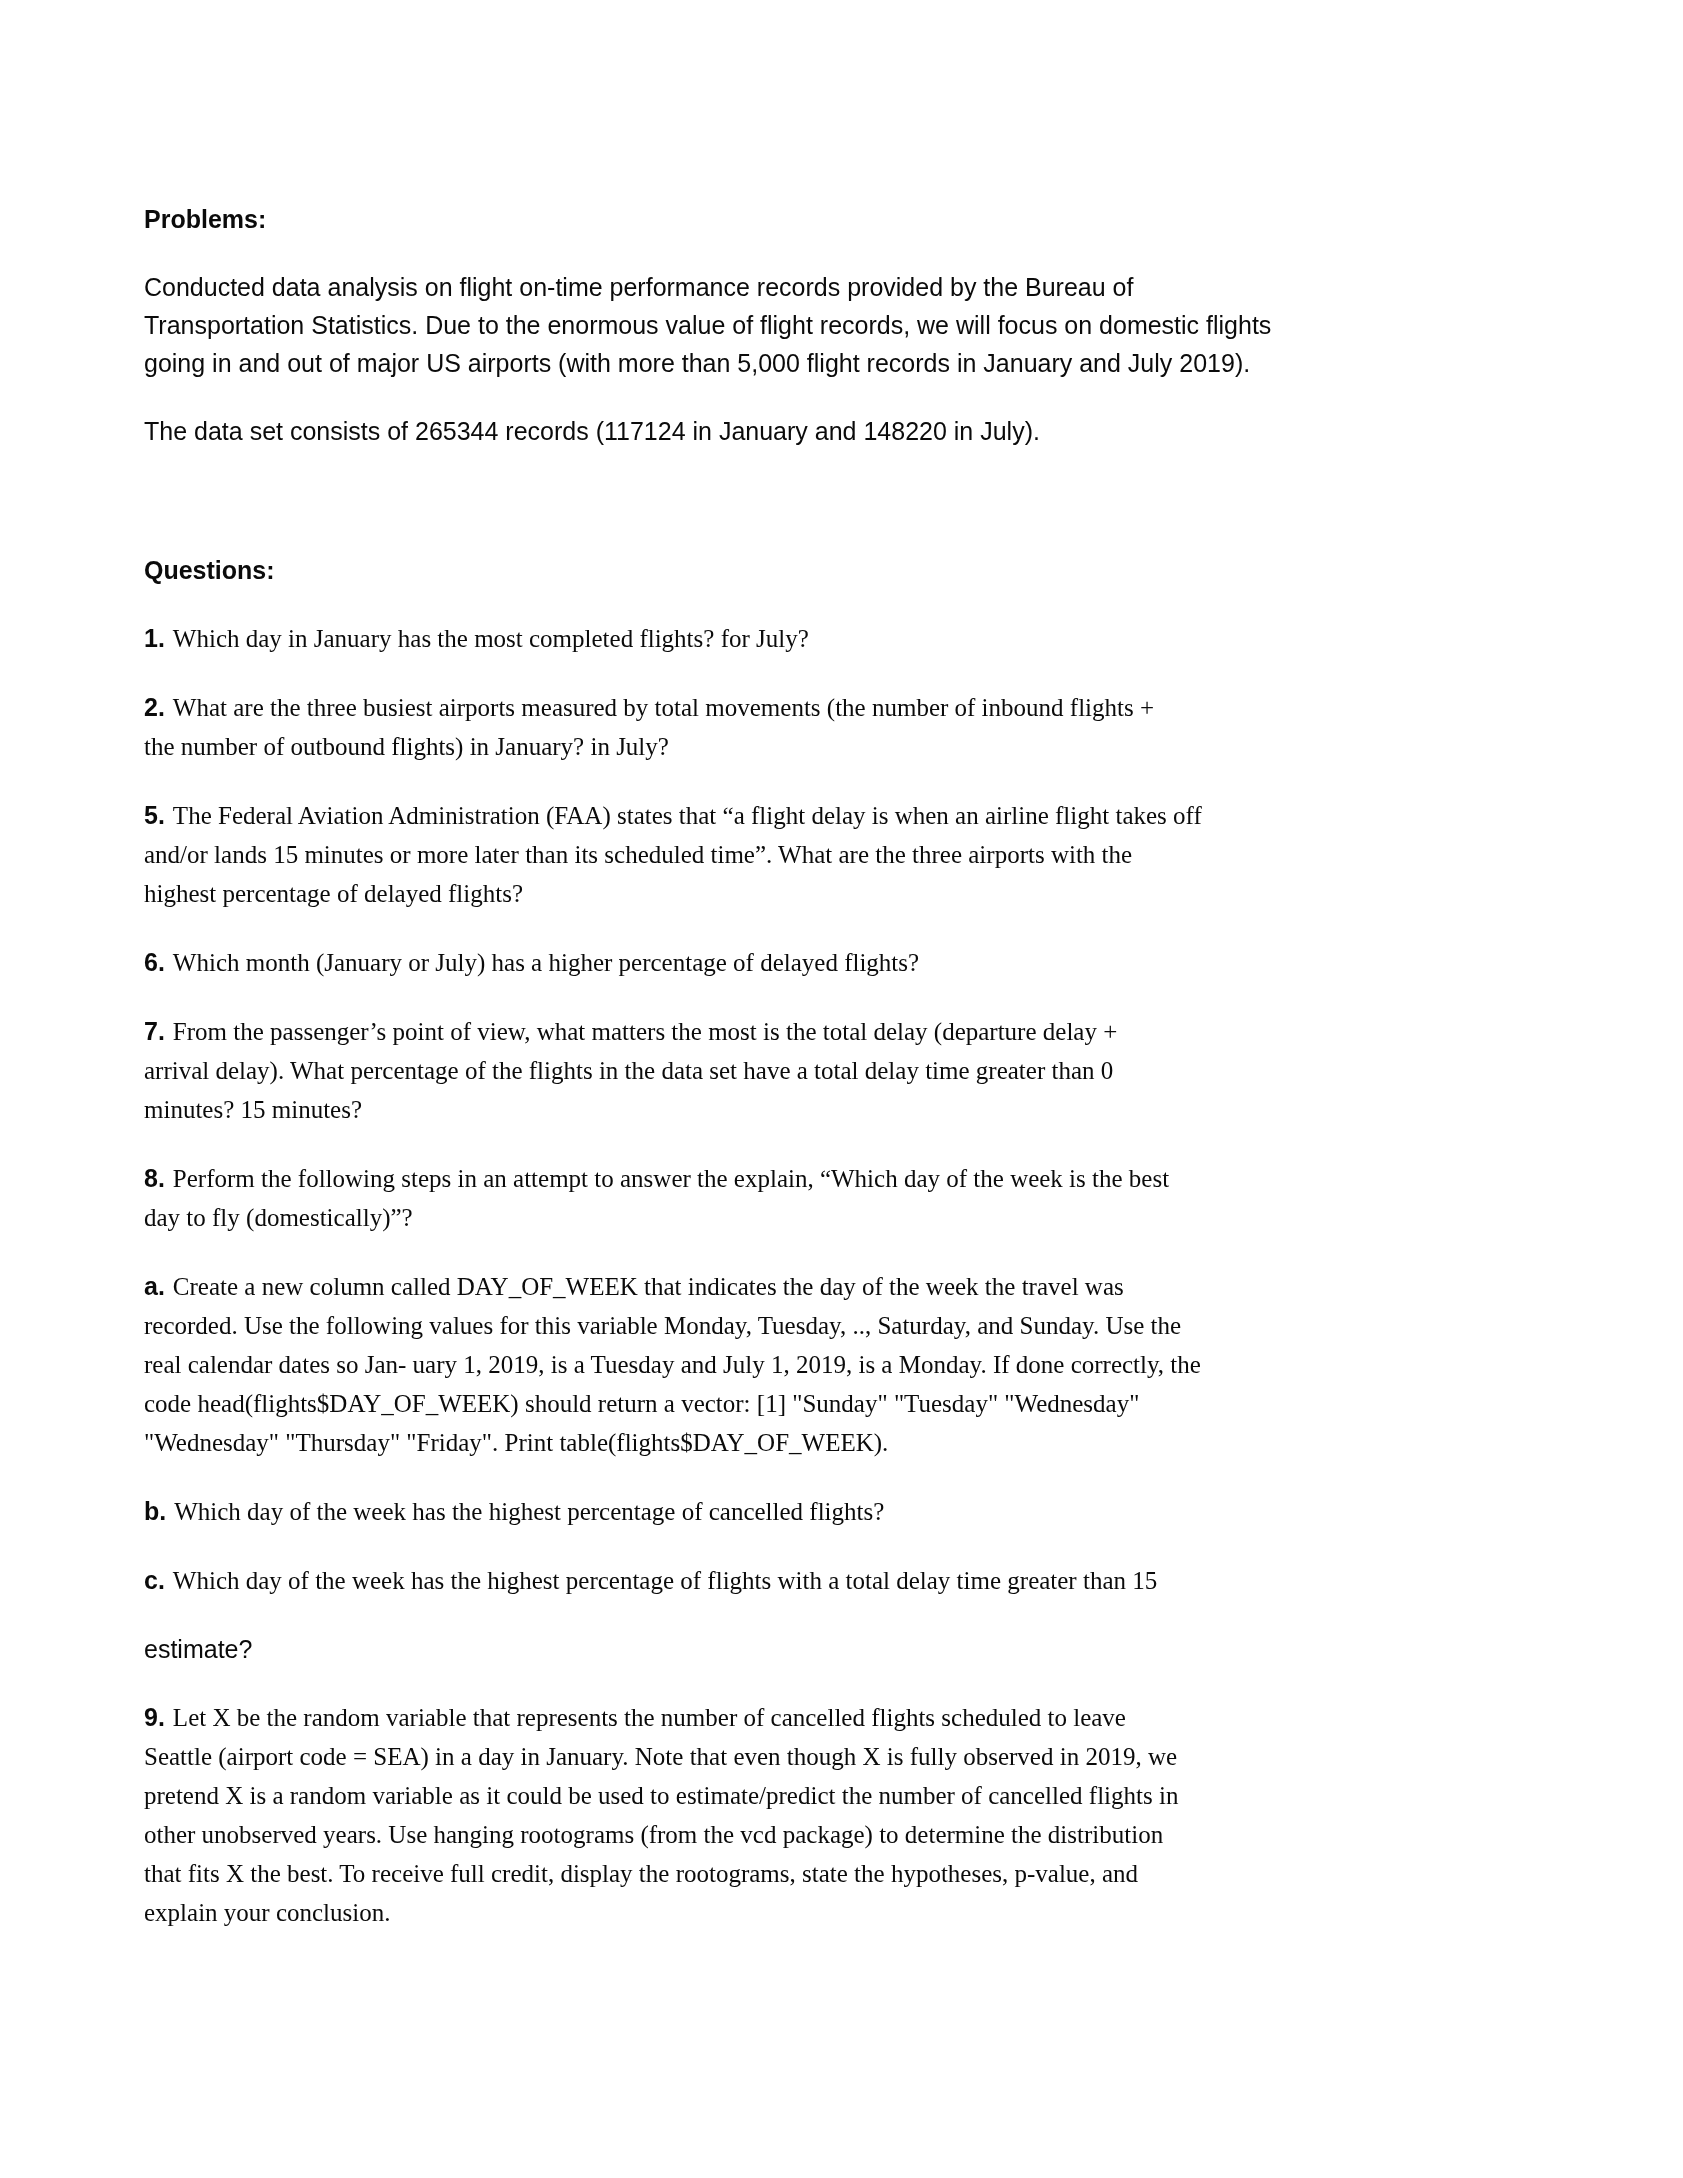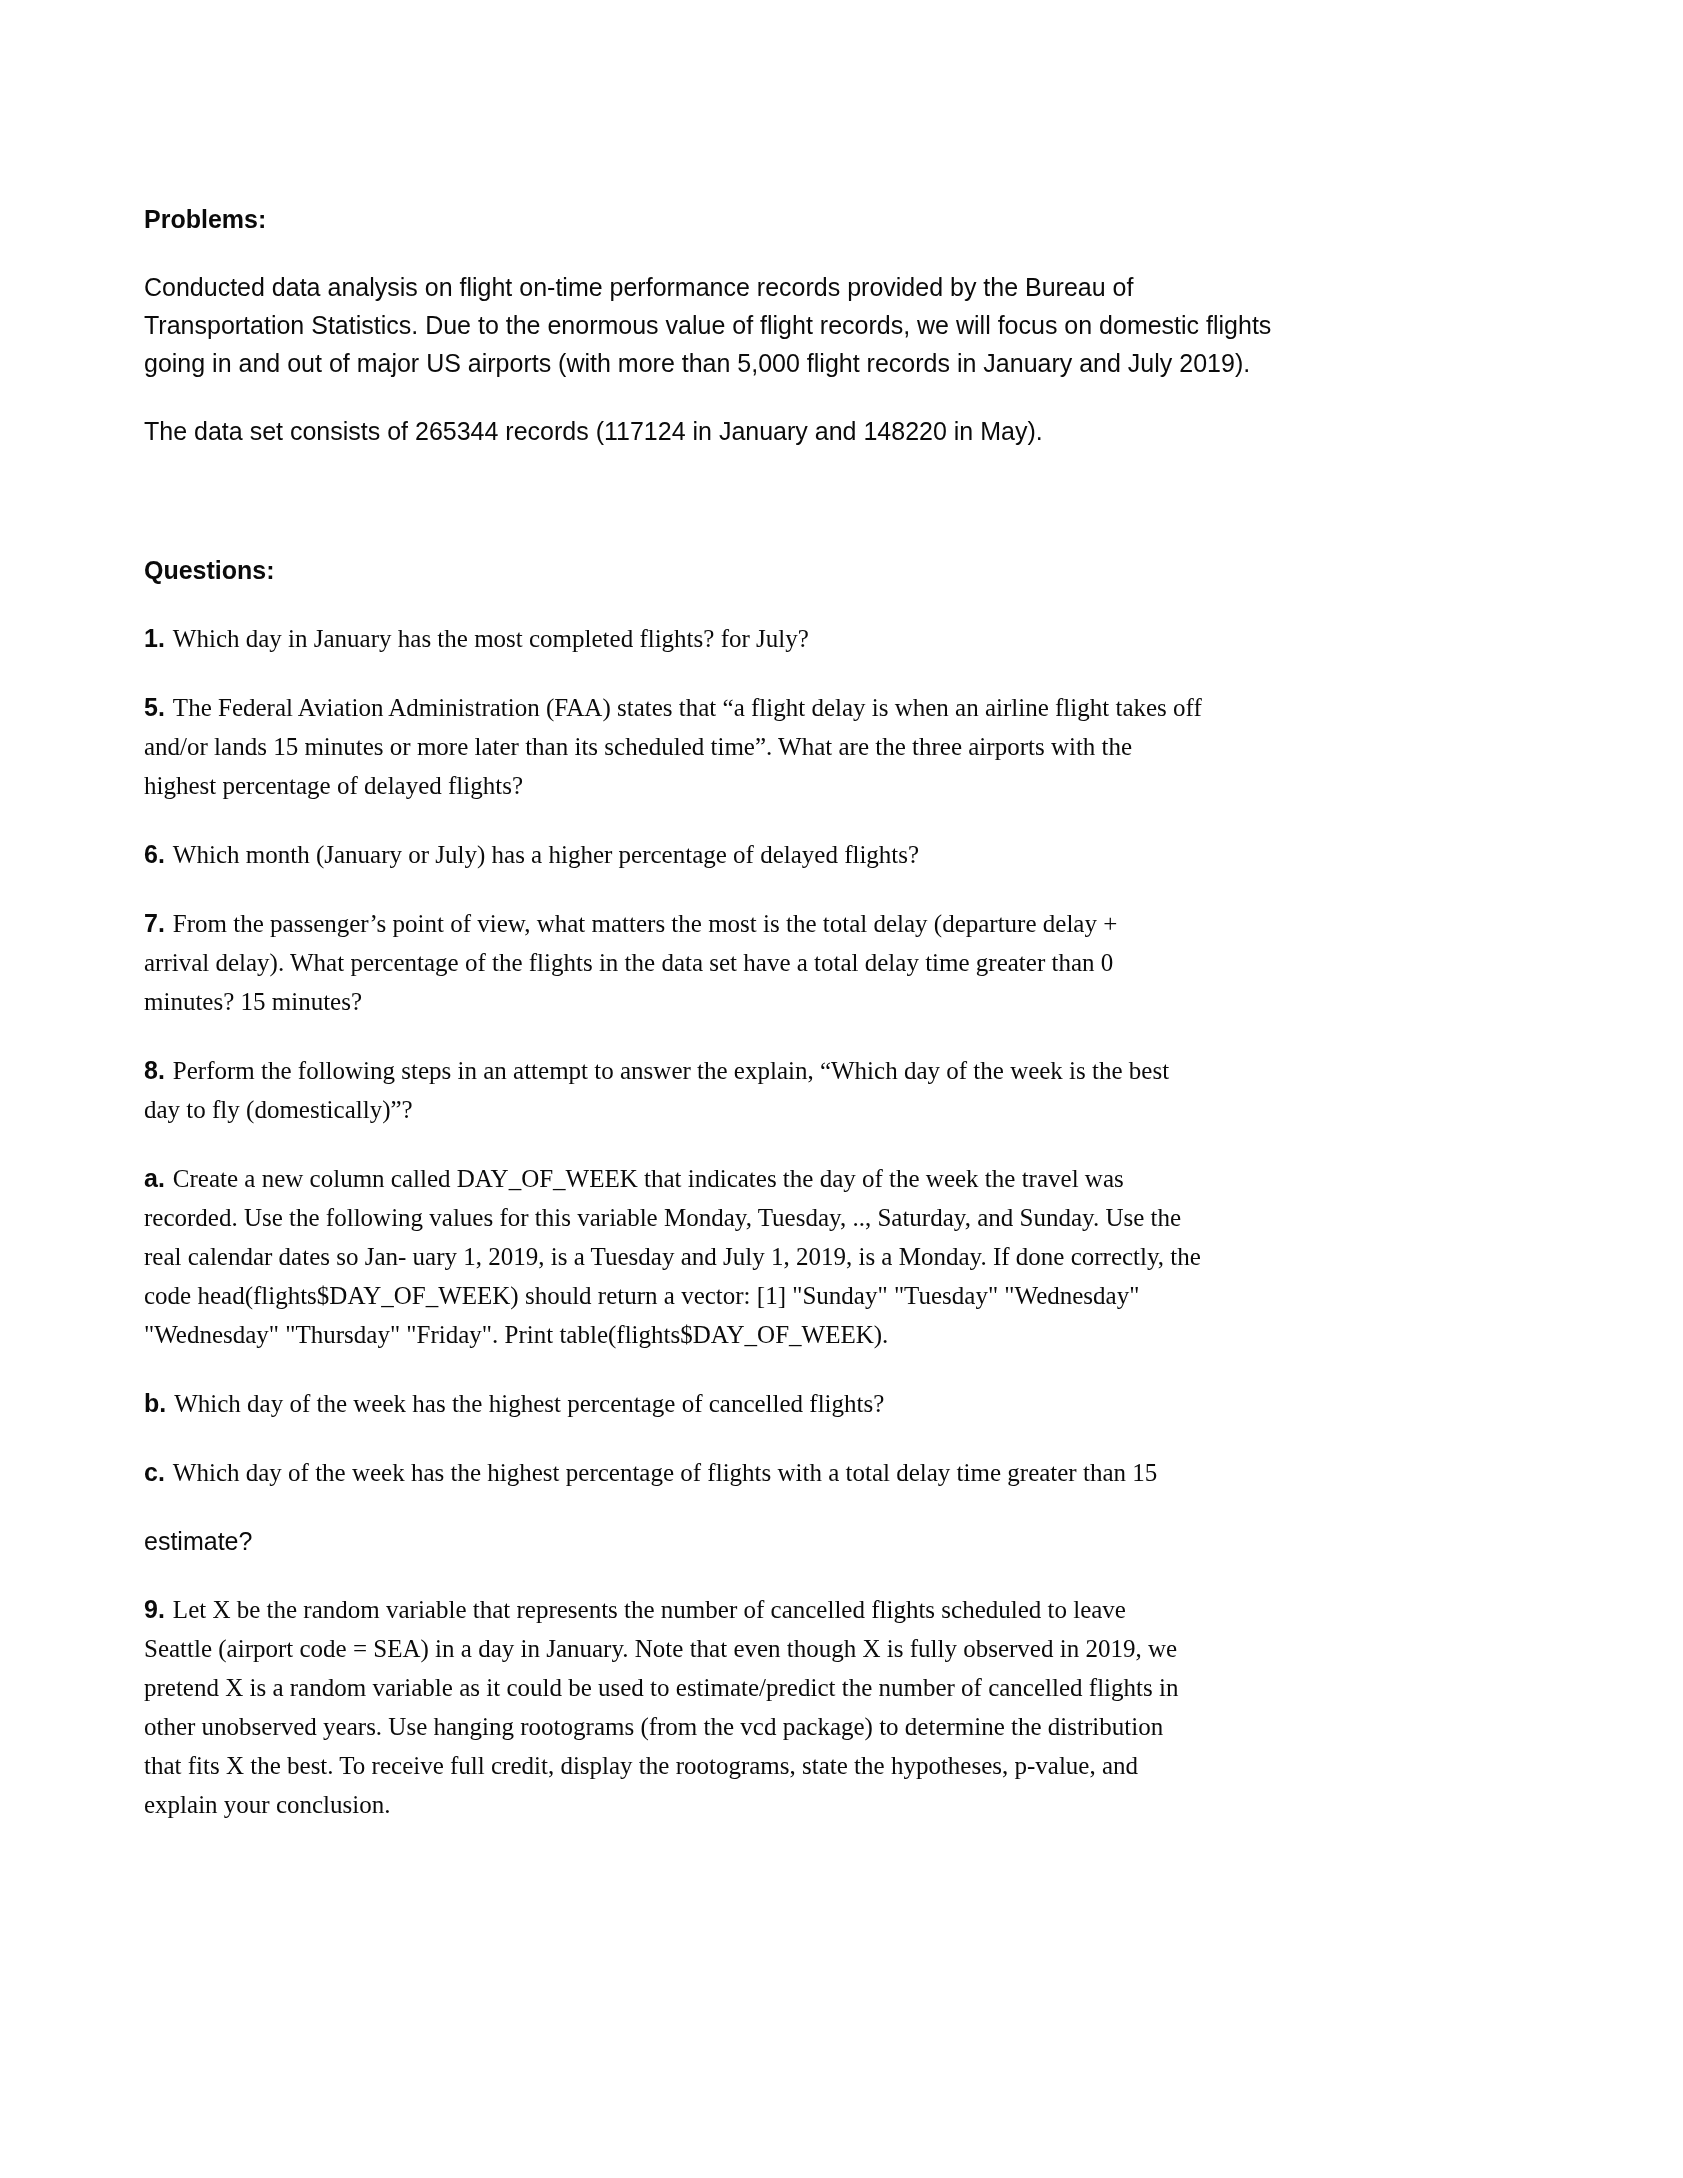--- a/index.html
+++ b/index.html
@@ -48,28 +48,30 @@
 <body style="background: rgb(255, 255, 255); color: rgb(11, 11, 11);">
 
 <div class="page">
 
   <p class="para heading">Problems:</p>
 
   <p class="para">Conducted data analysis on flight on-time performance records provided by the Bureau of
 Transportation Statistics. Due to the enormous value of flight records, we will focus on domestic flights
 going in and out of major US airports (with more than 5,000 flight records in January and July 2019).</p>
 
-  <p class="para">The data set consists of 265344 records (117124 in January and 148220 in May).</p>
+  <p class="para">The data set consists of 265344 records (117124 in January and 148220 in July).</p>
 
   <div class="spacer"></div>
 
   <p class="para heading">Questions:</p>
 
   <p class="para"><b class="q-label">1.</b><span class="q-text">Which day in January has the most completed flights? for July?</span></p>
 
+  <p class="para"><b class="q-label">2.</b><span class="q-text">What are the three busiest airports measured by total movements (the number of inbound flights +
+the number of outbound flights) in January? in July?</span></p>
 
 
 
   <p class="para"><b class="q-label">5.</b><span class="q-text">The Federal Aviation Administration (FAA) states that “a flight delay is when an airline flight takes off
 and/or lands 15 minutes or more later than its scheduled time”. What are the three airports with the
 highest percentage of delayed flights?</span></p>
 
   <p class="para"><b class="q-label">6.</b><span class="q-text">Which month (January or July) has a higher percentage of delayed flights?</span></p>
 
   <p class="para"><b class="q-label">7.</b><span class="q-text">From the passenger’s point of view, what matters the most is the total delay (departure delay +

